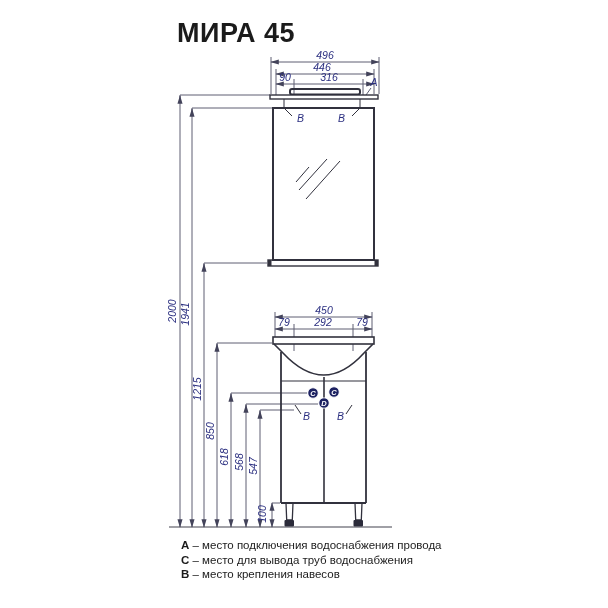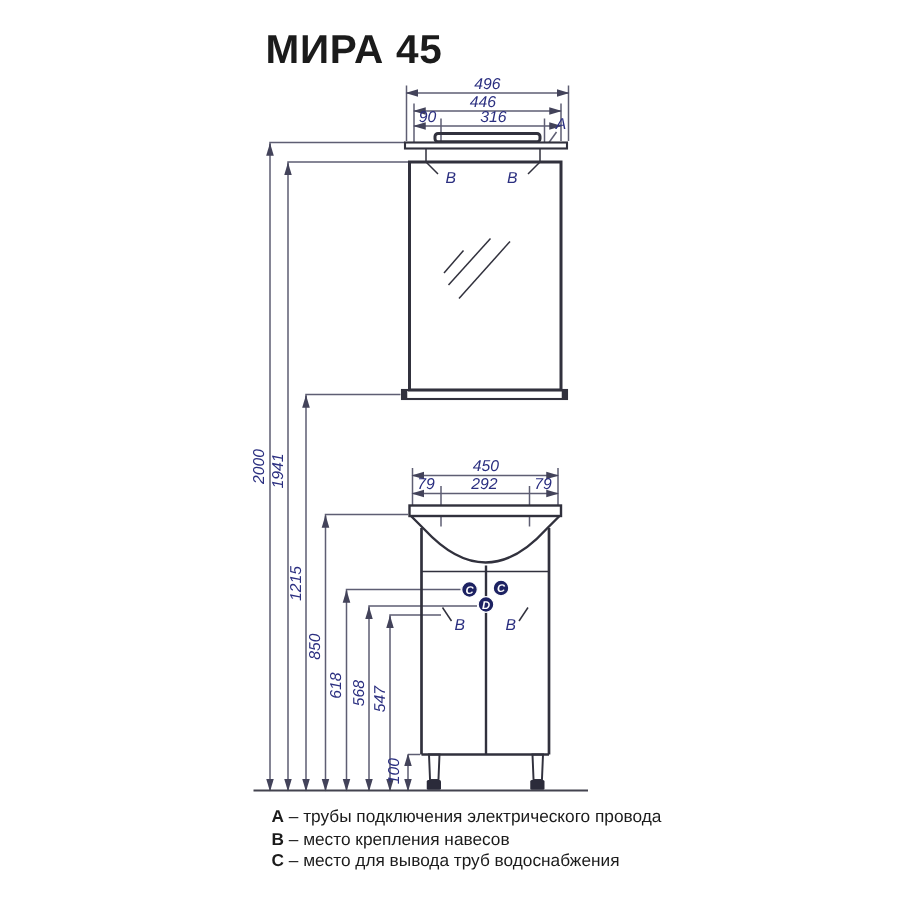--- a/index.html
+++ b/index.html
@@ -149,25 +149,25 @@
       <text class="dim-text" x="227.5" y="457" text-anchor="middle" transform="rotate(-90 227.5 457)">618</text>
       <text class="dim-text" x="242.5" y="462" text-anchor="middle" transform="rotate(-90 242.5 462)">568</text>
       <text class="dim-text" x="256.5" y="466" text-anchor="middle" transform="rotate(-90 256.5 466)">547</text>
       <text class="dim-text" x="266" y="514" text-anchor="middle" transform="rotate(-90 266 514)">100</text>
     </g>
   </svg>
 
   <div id="legend">
     <div class="legend-row">
       <span class="legend-key">A</span>
-      <span>– трубы подключения электрического провода</span>
+      <span>– место подключения водоснабжения провода</span>
+    </div>
+    <div class="legend-row">
+      <span class="legend-key">C</span>
+      <span>– место для вывода труб водоснабжения</span>
     </div>
     <div class="legend-row">
       <span class="legend-key">B</span>
       <span>– место крепления навесов</span>
-    </div>
-    <div class="legend-row">
-      <span class="legend-key">C</span>
-      <span>– место для вывода труб водоснабжения</span>
     </div>
   </div>
 
 </div>
 
 </body></html>

